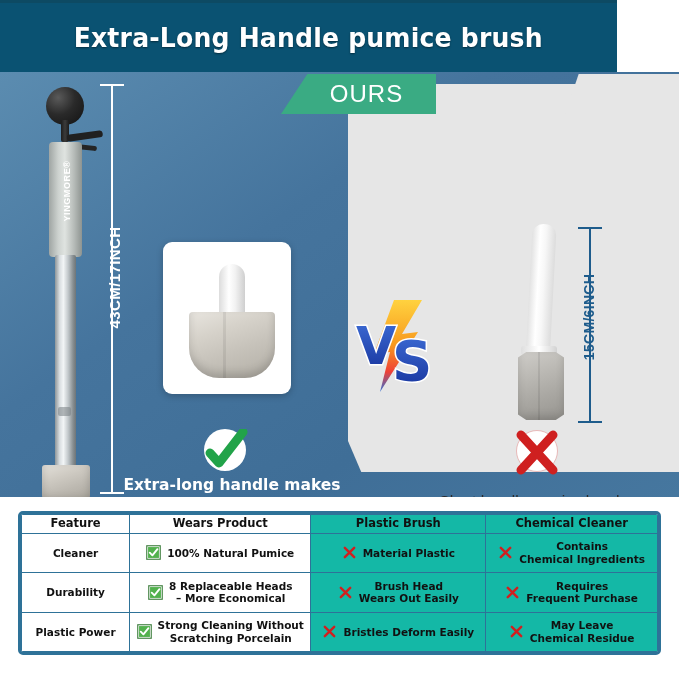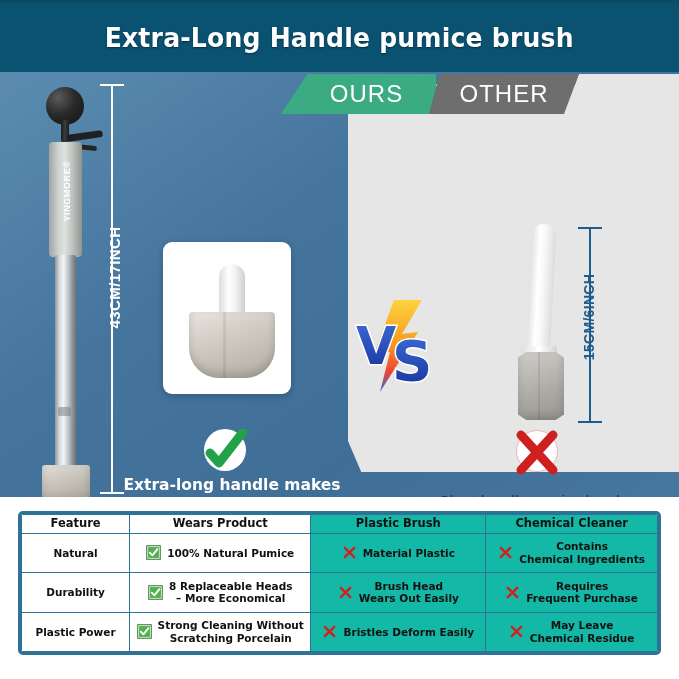--- a/index.html
+++ b/index.html
@@ -5,21 +5,21 @@
   html,body{margin:0;padding:0;}
   body{
     width:679px;height:679px;overflow:hidden;
     font-family:"Liberation Sans", sans-serif;
     background:#ffffff;
   }
   #page{position:relative;width:679px;height:679px;overflow:hidden;background:#ffffff;}
 
   
   .titlebar{
-    position:absolute;left:0;top:0;width:679px;height:72px;
+    position:absolute;left:0;top:0;width:617px;height:72px;
     background:#0a5272;
     border-top:3px solid #0d4a63;
     box-sizing:border-box;
     display:flex;align-items:center;justify-content:center;
   }
   .titlebar .title{
     color:#ffffff;font-size:27px;font-weight:bold;letter-spacing:.2px;
     text-shadow:0 1px 2px rgba(0,0,0,.45);
     font-family:"DejaVu Sans", sans-serif;
     transform:scaleX(.93);
@@ -223,23 +223,20 @@
 
   <div class="stage">
 
     <div class="bluepanel"></div>
     <div class="graypanel"></div>
 
     <div class="banner">
       <div class="band-tail"></div>
       <div class="band band-ours">
         <span>OURS</span>
-      </div>
-      <div class="band band-other">
-        <span>OTHER</span>
       </div>
     </div>
 
     <div class="longbrush">
       <div class="lb-knob"></div>
       <div class="lb-neck"></div>
       <div class="lb-hook"></div>
       <div class="lb-hook2"></div>
       <div class="lb-grip">
         <div class="lb-brand">YINGMORE®</div>
@@ -324,21 +321,21 @@
       <thead>
         <tr>
           <th>Feature</th>
           <th>Wears Product</th>
           <th class="gray">Plastic Brush</th>
           <th class="gray">Chemical Cleaner</th>
         </tr>
       </thead>
       <tbody id="table-body">
           <tr>
-            <td>Natural</td>
+            <td>Cleaner</td>
             <td>
               <div class="cellflex">
                 <svg class="ic" viewBox="0 0 16 16">
                   <rect x="0.8" y="0.8" width="14.4" height="14.4" fill="#ffffff" stroke="#3f7f3f" stroke-width="1.2"></rect>
                   <rect x="2.2" y="2.2" width="11.6" height="11.6" fill="#52b14d"></rect>
                   <path d="M4 8.2 L6.8 11 L12.2 4.4" fill="none" stroke="#ffffff" stroke-width="2" stroke-linecap="round" stroke-linejoin="round"></path>
                 </svg>
                 <span class="txt">100% Natural Pumice</span>
               </div>
             </td>

